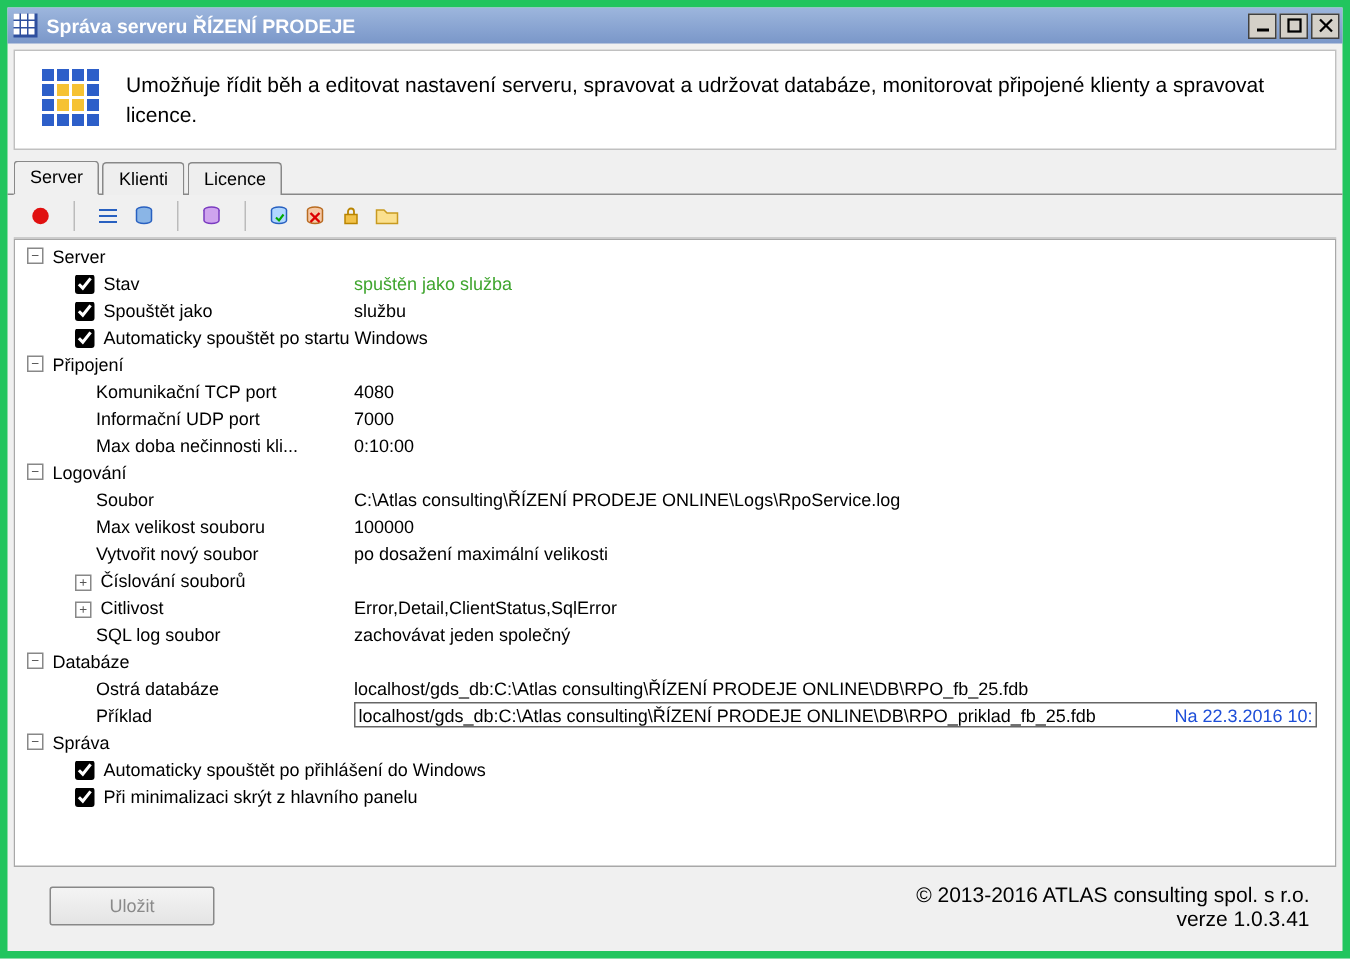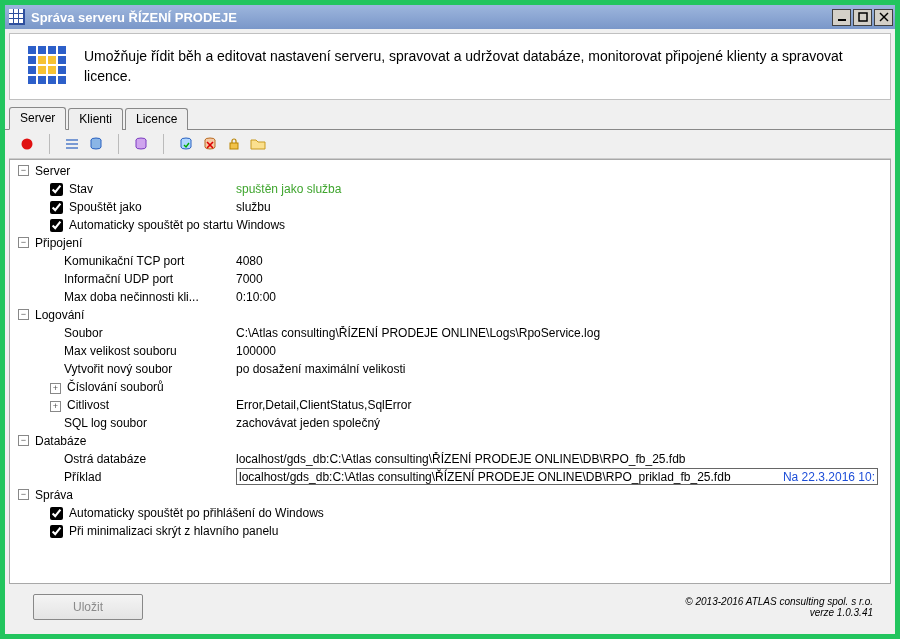--- a/index.html
+++ b/index.html
@@ -227,23 +227,22 @@
     padding: 5px 0;
     width: 110px;
     text-align: center;
     border: 1px solid #888;
     background: linear-gradient(#f4f4f4, #e4e4e4);
     color: #8a8a8a;
     border-radius: 2px;
   }
   .footer-right {
     text-align: right;
-    font-size: 10px;
+    font-size: 14px;
     color: #000;
-    font-style: italic;
   }
 </style>
 </head>
 <body>
 
 <div class="window">
 
   <div class="titlebar">
     <div class="title-icon"></div>
     <div class="title">Správa serveru ŘÍZENÍ PRODEJE</div>

